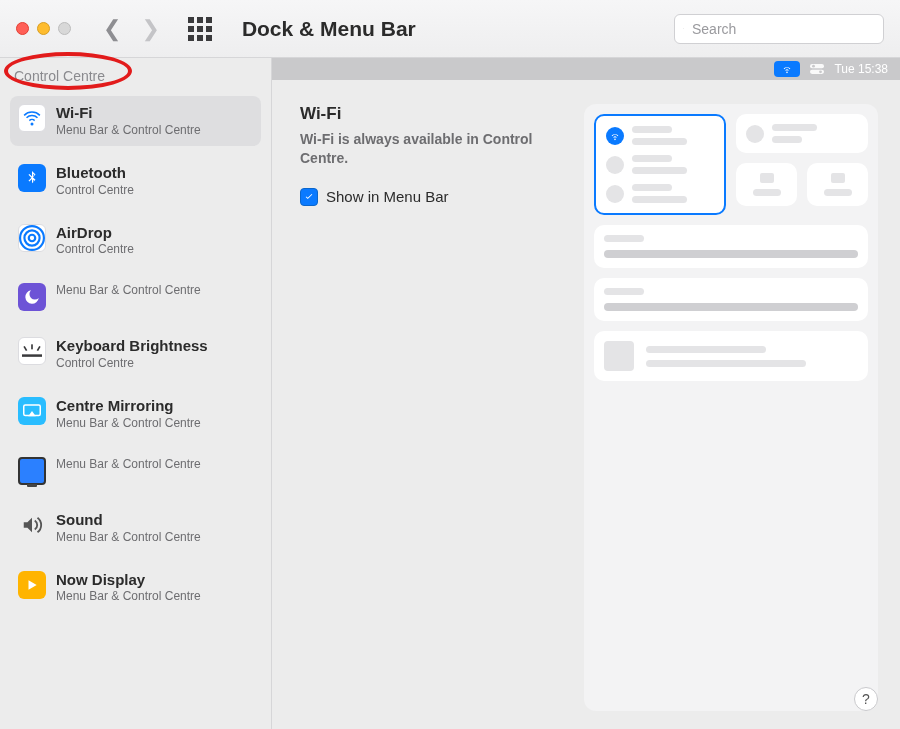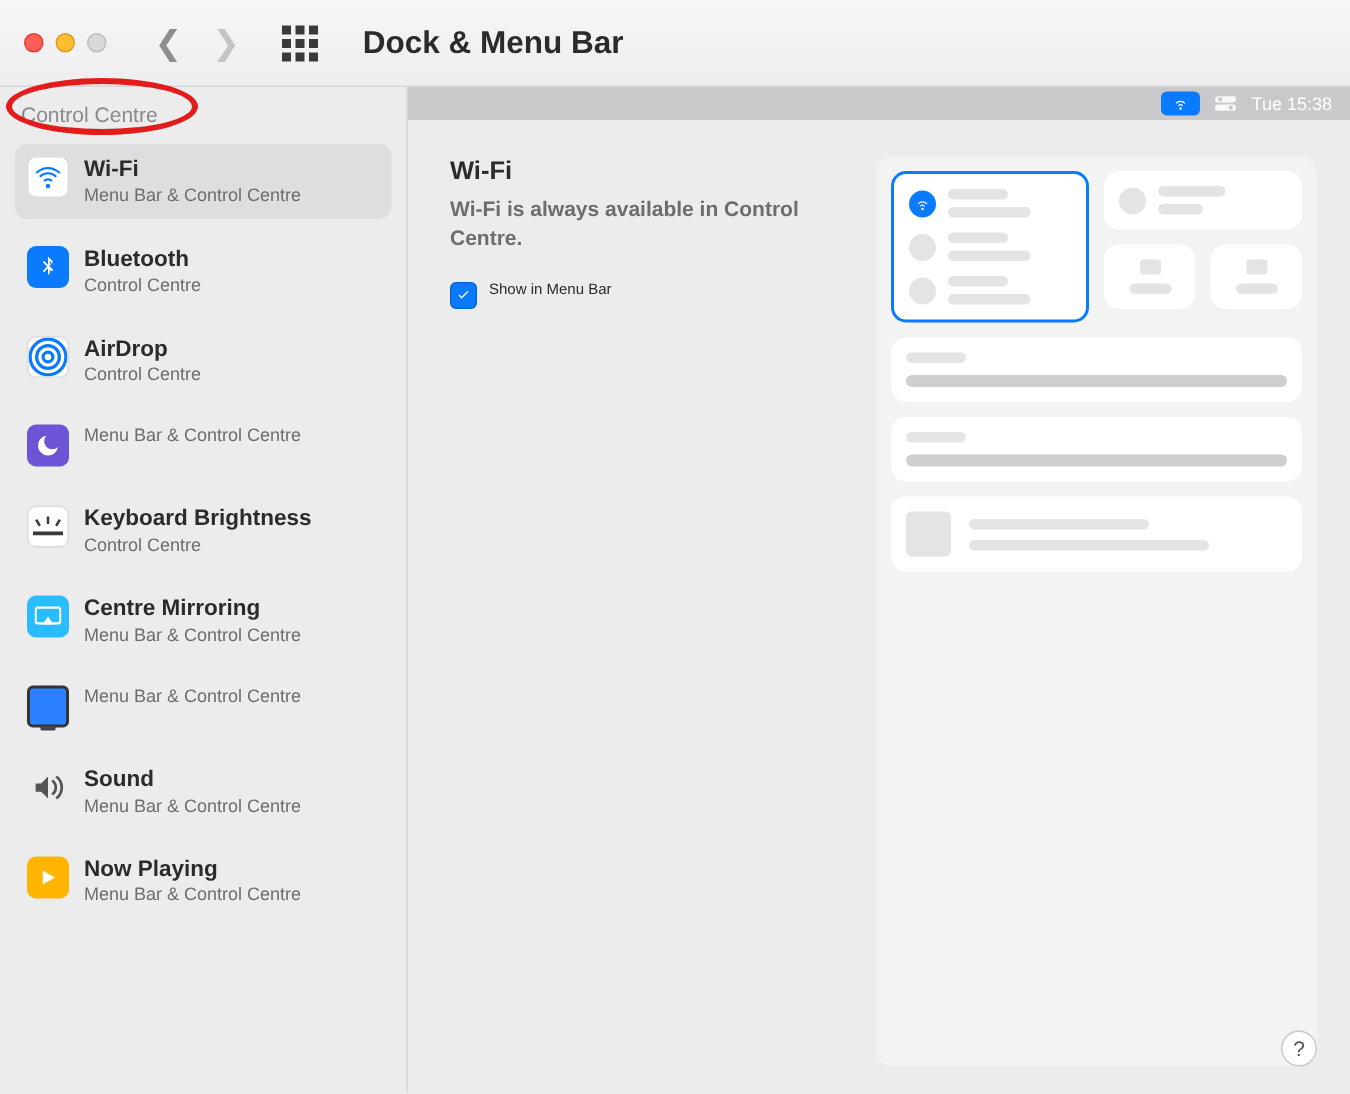--- a/index.html
+++ b/index.html
@@ -112,21 +112,21 @@
   .menubar .pill { width:26px; height:16px; border-radius:4px; background:#0a7aff; display:flex; align-items:center; justify-content:center; }
   .menubar .pill svg { width:12px; height:10px; fill:#fff; }
   .menubar .cc-icon { width:14px; height:14px; display:flex; align-items:center; justify-content:center; opacity:0.9; }
   .menubar .clock { font-size:12px; color:#fff; font-weight:500; white-space:nowrap; }
 
   .main-inner { flex:1; padding:24px 22px 18px 28px; display:flex; position:relative; }
 
   .detail { flex:1; min-width:0; }
   .detail h2 { margin:0 0 6px 0; font-size:17px; font-weight:700; }
   .detail p.desc { margin:0 0 20px 0; font-size:14px; color:var(--muted); max-width:260px; line-height:1.35;font-weight:bold; }
-  .check-row { display:flex; gap:8px; font-size:10px; }
+  .check-row { display:flex; gap:8px; font-size:15px; }
   .checkbox { width:18px; height:18px; border-radius:4px; background:#0a7aff; display:flex; align-items:center; justify-content:center; border:1px solid #0a66cc; }
   .checkbox svg { width:12px; height:10px; fill:#fff; }
 
   
   .preview {
     width:294px; background:#f3f3f4; border-radius:12px; padding:10px 10px 14px;
     display:grid; grid-template-columns:1fr 1fr; grid-auto-rows:min-content; gap:10px;
     align-content:start;
   }
   .card { background:#fff; border-radius:10px; padding:10px; }
@@ -166,20 +166,26 @@
       <div></div>
     <div></div>
       <div></div>
       <div></div>
     <div></div>
       <div></div>
       <div></div>
   </div>
   <div class="title">Dock &amp; Menu Bar</div>
   <div class="spacer"></div>
+  <div class="search">
+    <svg viewBox="0 0 24 24">
+        <path d="M10 2a8 8 0 015.3 13.9l5.4 5.4-1.4 1.4-5.4-5.4A8 8 0 1110 2zm0 2a6 6 0 100 12 6 6 0 000-12z"></path>
+      </svg>
+    <input type="text" placeholder="Search" style="">
+  </div>
 </div>
 
 <div class="body">
 
   <div class="sidebar">
     <div class="sidebar-header">
       <span>Control Centre</span>
       <div class="annot-circle"></div>
     </div>
     <div class="side-scroll">
@@ -282,21 +288,21 @@
         </div>
       </div>
 
       <div class="sb-item">
         <div class="sb-icon ic-np">
           <svg viewBox="0 0 24 24">
               <polygon points="6,4 20,12 6,20"></polygon>
             </svg>
         </div>
         <div class="sb-text">
-          <div class="t">Now Playing</div>
+          <div class="t">Now Display</div>
           <div class="s">Menu Bar &amp; Control Centre</div>
         </div>
       </div>
 
     </div>
   </div>
 
   <div class="main">
     <div class="menubar">
       <div class="pill">

